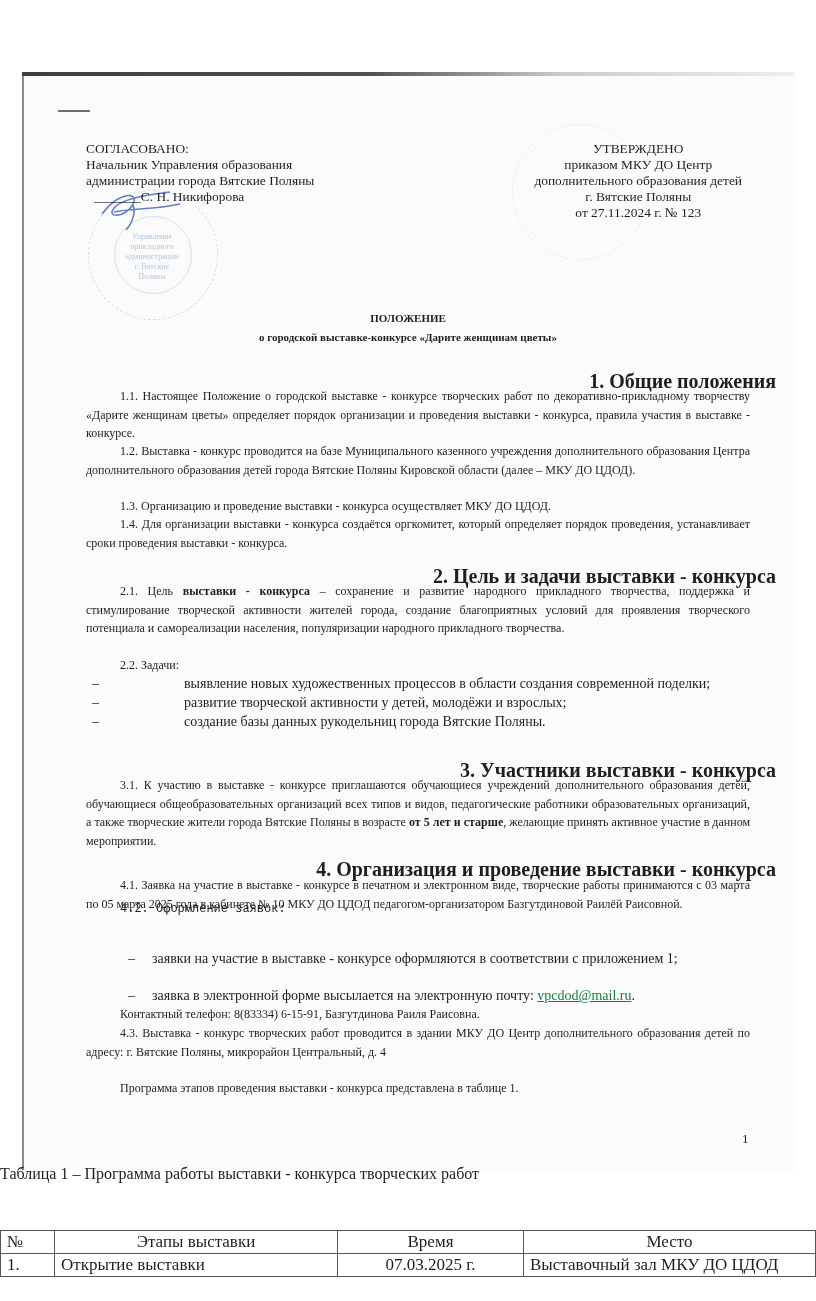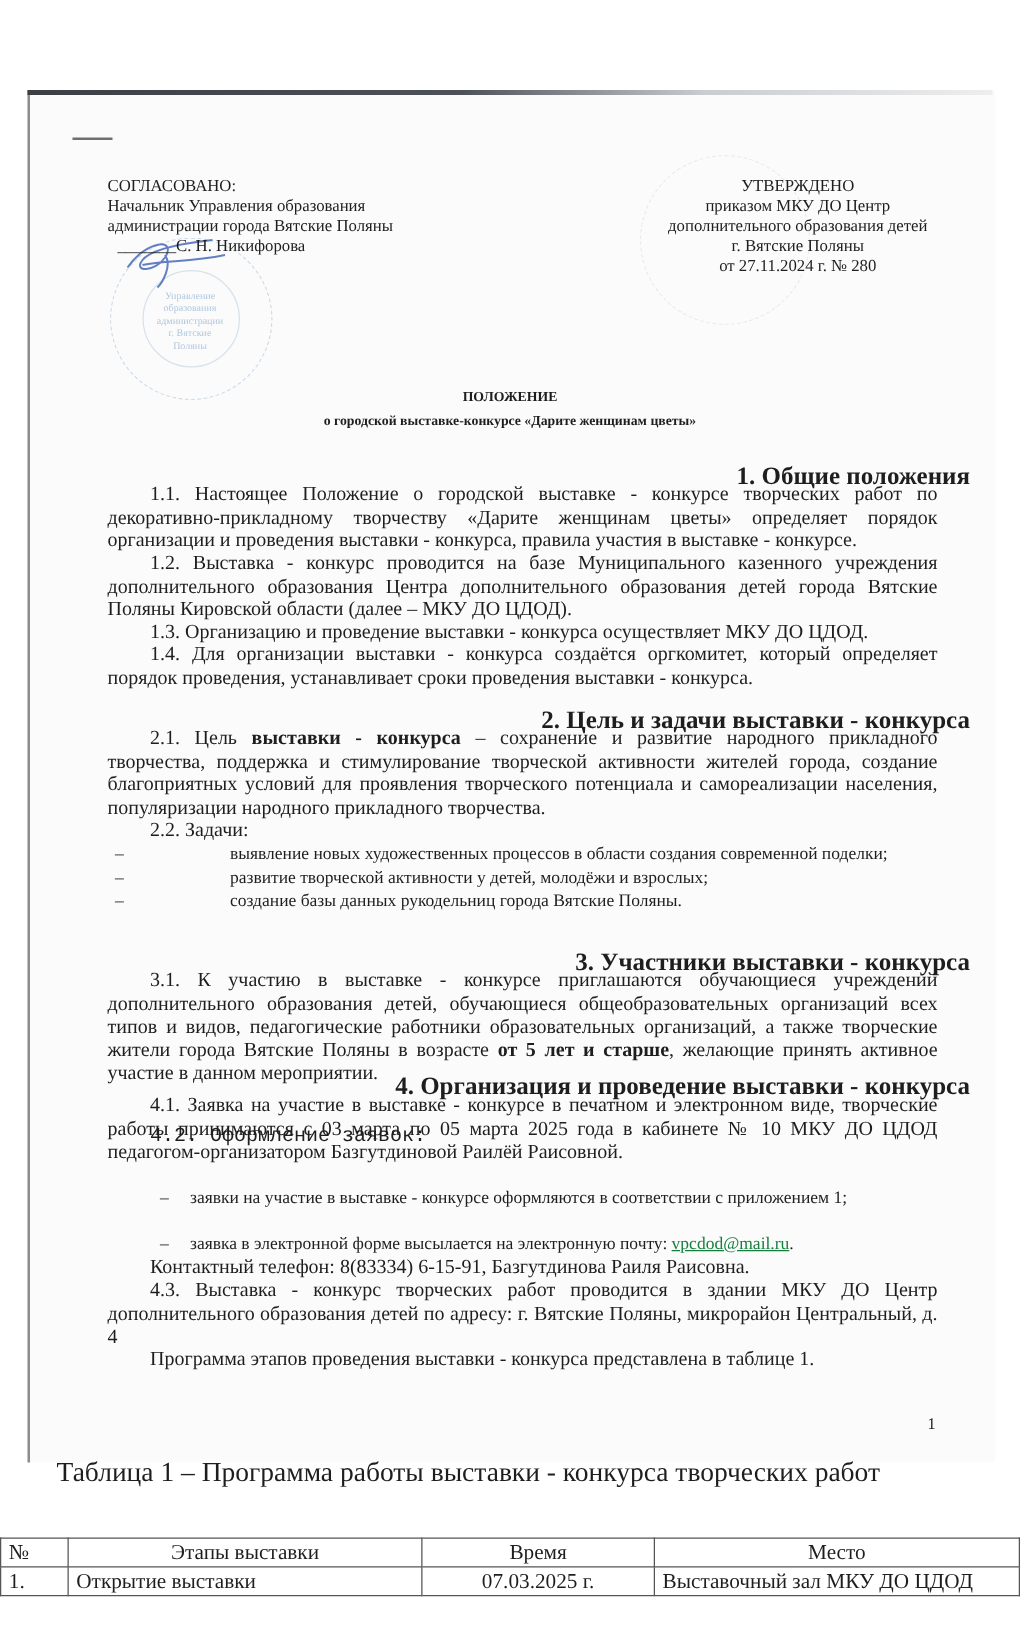--- a/index.html
+++ b/index.html
@@ -17,54 +17,54 @@
   .right-block { right: 74px; top: 141px; text-align: center; }
   .underline { }
 
   .stamp { position: absolute; border-radius: 50%; border: 1.5px dashed #a9c3dd; opacity: .55; }
   .stamp-inner { position: absolute; border-radius: 50%; border: 1px solid #b6cde3; opacity: .55; }
   .stamp-text { position: absolute; font-size: 8px; line-height: 10px; color: #8fb0d0; text-align: center; opacity: .7; }
 
   .title { position: absolute; left: 0; width: 816px; text-align: center; font-weight: bold; font-size: 11px; }
   .section-h { position: absolute; left: 96px; width: 680px; text-align: right; font-weight: bold; font-size: 20px; }
 
-  .para { position: absolute; left: 86px; width: 664px; font-size: 16px; line-height: 18.6px;
+  .para { position: absolute; left: 86px; width: 664px; font-size: 12px; line-height: 18.6px;
           text-align: justify; text-indent: 34px; margin: 0; }
   .bullet { position: absolute; left: 86px; width: 664px; font-size: 14px; line-height: 18.6px; }
   .bullet .dash { position: absolute; left: 6px; }
   .bullet .txt { position: absolute; left: 68px; white-space: nowrap; margin-left: 30px; }
   .bullet2 { position: absolute; left: 128px; width: 622px; font-size: 14px; line-height: 18.6px; text-align: justify; }
   .bullet2 .dash { position: absolute; left: 0; }
   .bullet2 .txt { display: block; padding-left: 24px; }
   b { font-weight: bold; }
   a.email { color: #15803d; text-decoration: underline; }
 
   .page-num { position: absolute; left: 742px; top: 1131px; font-size: 13px; }
-  .table-caption { position: absolute; left: 0; width: 704px; top: 1165px; text-align: right; font-size: 22px; }
+  .table-caption { position: absolute; left: 0; width: 704px; top: 1165px; text-align: left; font-size: 16px; }
 
   table.prog { position: absolute; left: 0; top: 1230px; width: 816px; border-collapse: collapse;
                font-size: 17px; line-height: 22px; }
   table.prog td, table.prog th { border: 1.3px solid #555; padding: 0 6px; vertical-align: top; font-weight: normal; }
   table.prog th { text-align: center; }
   table.prog td.num { text-align: left; }
   table.prog td.time { text-align: center; }
 </style>
 </head>
 <body>
 
 <div class="scan"></div>
 <div class="scan-top-edge"></div>
 <div class="scan-dash"></div>
 
 <div>
   <div class="stamp" style="left:88px; top:190px; width:128px; height:128px;"></div>
   <div class="stamp-inner" style="left:114px; top:216px; width:76px; height:76px;"></div>
   <div class="stamp-text" style="left:112px; top:232px; width:80px;">
     <div>Управление</div>
-    <div>образования</div>
+    <div>прикладного</div>
     <div>администрации</div>
     <div>г. Вятские</div>
     <div>Поляны</div>
   </div>
 </div>
 <div>
   <div class="stamp" style="left:512px; top:124px; width:134px; height:134px; border-color:#cfe0ee;"></div>
 </div>
 
 <svg class="abs" style="left:92px; top:182px;" width="95" height="50">
@@ -76,21 +76,21 @@
   <div>Начальник  Управления образования</div>
   <div>администрации города Вятские Поляны</div>
   <div style="padding-left:8px;">_______С. Н. Никифорова</div>
 </div>
 
 <div class="abs t13 right-block">
   <div>УТВЕРЖДЕНО</div>
   <div>приказом МКУ ДО Центр</div>
   <div>дополнительного образования детей</div>
   <div>г. Вятские Поляны</div>
-  <div><span>от </span><span class="underline">27.11.2024 г</span><span>. № 280</span></div>
+  <div><span>от </span><span class="underline">27.11.2024 г</span><span>. № 123</span></div>
 </div>
 
 <div class="title" style="top:312px;">ПОЛОЖЕНИЕ</div>
 <div class="title" style="top:331px;">о городской выставке-конкурсе «Дарите женщинам цветы»</div>
 
 <div class="section-h" style="top:370px;">1. Общие положения</div>
 <p class="para" style="top:387px;">1.1. Настоящее Положение о городской выставке - конкурсе творческих работ по декоративно-прикладному творчеству «Дарите женщинам цветы» определяет порядок организации и проведения выставки - конкурса, правила участия в выставке - конкурсе.</p>
 <p class="para" style="top:442px;">1.2. Выставка - конкурс проводится на базе Муниципального казенного учреждения дополнительного образования Центра дополнительного образования детей города Вятские Поляны Кировской области (далее – МКУ ДО ЦДОД).</p>
 <p class="para" style="top:497px;">1.3. Организацию и проведение выставки - конкурса осуществляет МКУ ДО ЦДОД.</p>
 <p class="para" style="top:515px;">1.4. Для организации выставки - конкурса создаётся оргкомитет, который определяет порядок проведения, устанавливает сроки проведения выставки - конкурса.</p>

